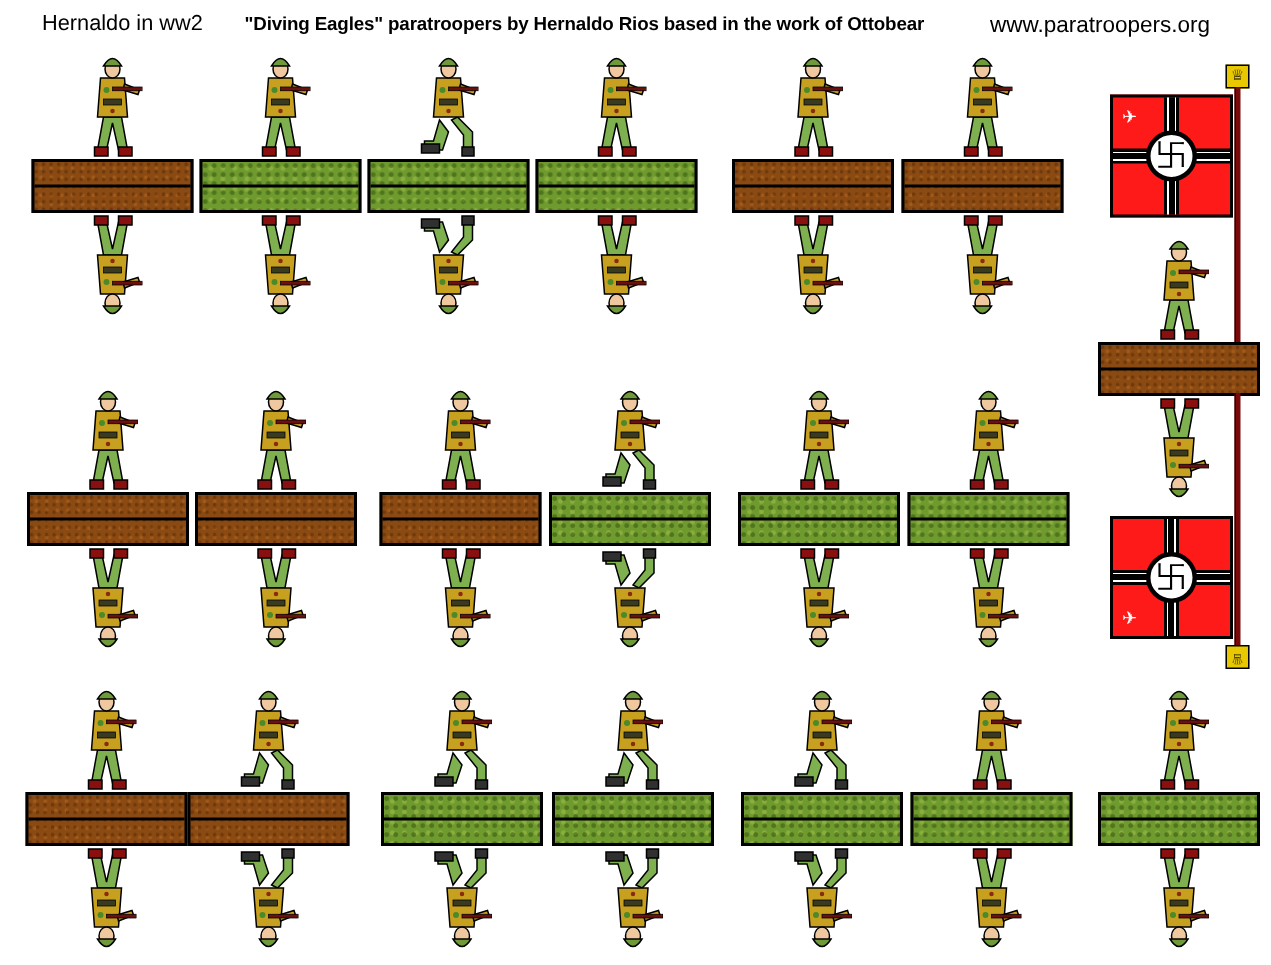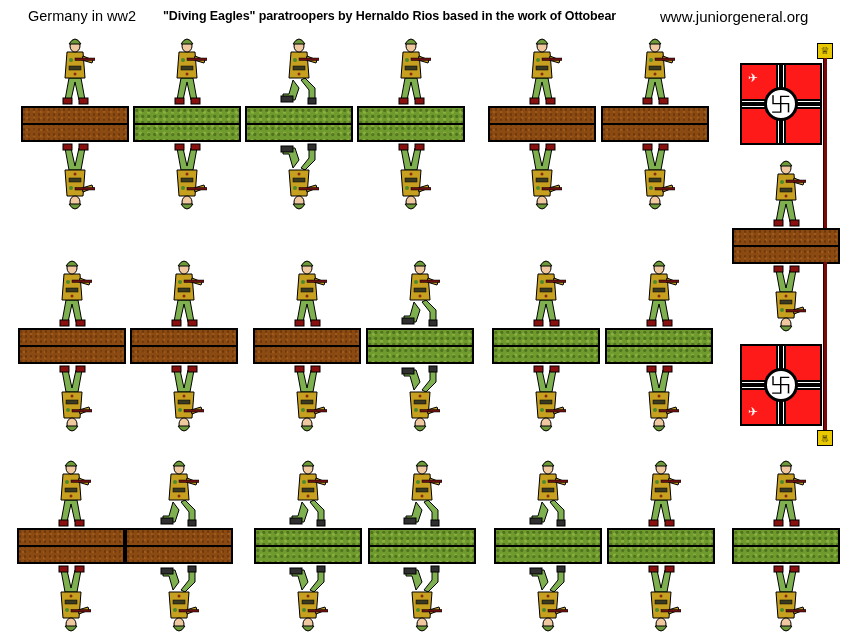--- a/index.html
+++ b/index.html
@@ -29,23 +29,23 @@
   .flag .ch{position:absolute;top:34px;left:0;height:10px;width:100%;background:repeating-linear-gradient(0deg,#000 0 2px,#fff 2px 3px,#000 3px 7px,#fff 7px 8px,#000 8px 10px);}
   .flag .disc{position:absolute;left:22px;top:22px;width:34px;height:34px;border-radius:50%;background:#fff;border:3px solid #000;box-sizing:border-box;display:flex;align-items:center;justify-content:center;font-size:20px;line-height:1;color:#000;}
   .flag .eagle{position:absolute;left:6px;top:6px;color:#fff;font-size:12px;}
   .pole{position:absolute;width:3px;background:#7a0a0a;border-left:1px solid #300;}
   .finial{position:absolute;width:16px;height:16px;background:#e8c800;border:1px solid #000;box-sizing:border-box;font-size:10px;line-height:14px;text-align:center;color:#000;}
 </style>
 </head>
 <body>
 
 <div class="hdr">
-  <span class="hdr-title">Germany in ww2</span>
+  <span class="hdr-title">Hernaldo in ww2</span>
   <span class="hdr-credit">"Diving Eagles" paratroopers by Hernaldo Rios based in the work of Ottobear</span>
-  <span class="hdr-url">www.juniorgeneral.org</span>
+  <span class="hdr-url">www.paratroopers.org</span>
 </div>
 
 <div id="sheet">
     <div>
       <div title="standing with submachine gun">
         <div class="base brown" style="left: 21px; top: 106px;"></div>
         <div class="fig" style="left: 55px; top: 30px;">
           <div class="up" style="top: 0px;"><svg viewBox="0 0 40 76" width="40" height="76" xmlns="http://www.w3.org/2000/svg">
     <path d="M14 48 L10 70 L16 70 L20 52 L24 70 L30 70 L26 48 Z" fill="#7fb050" stroke="#000"></path>
               <rect x="8" y="68" width="9" height="6" fill="#8a1010" stroke="#000"></rect>

